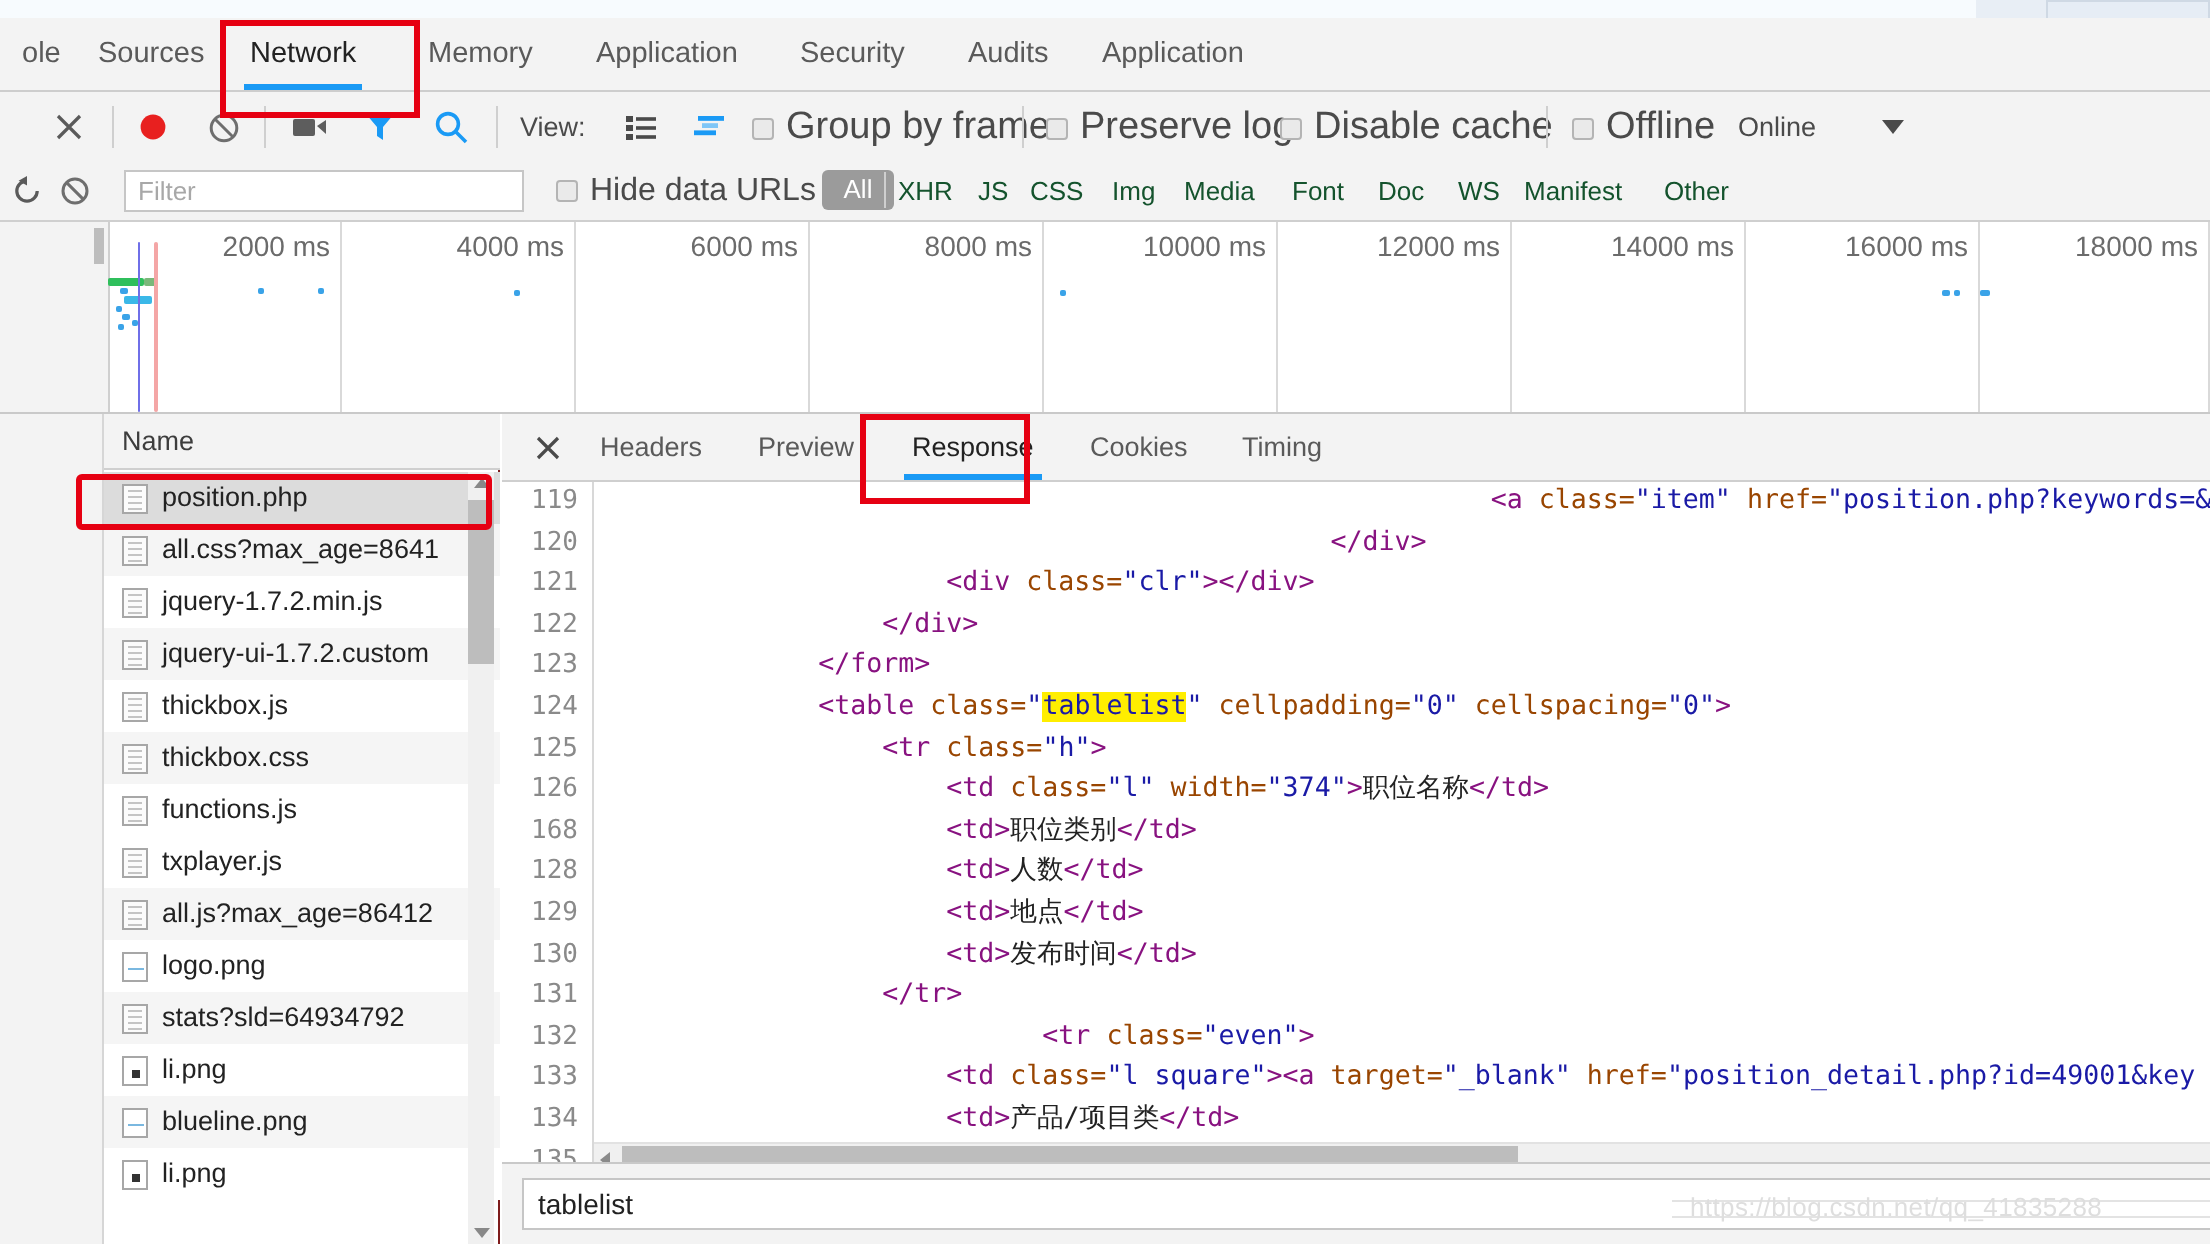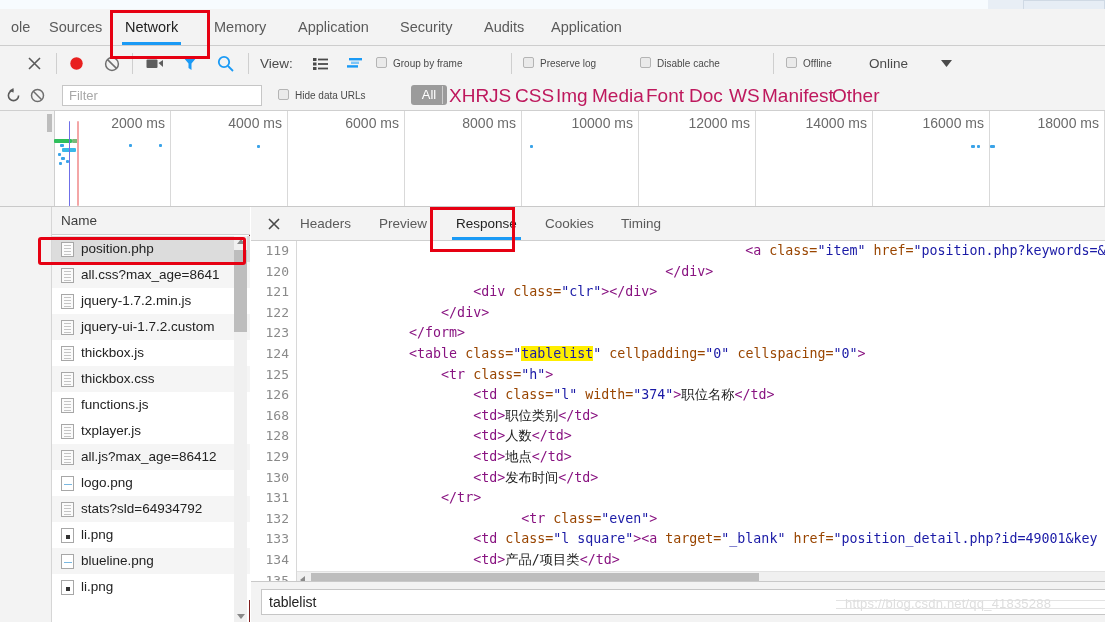--- a/index.html
+++ b/index.html
@@ -32,31 +32,31 @@
   .tbar1{position:absolute;left:0;top:46px;width:1105px;height:35px;background:#f3f3f3;border-bottom:1px solid #dcdcdc;}
   .tbar2{position:absolute;left:0;top:81px;width:1105px;height:29px;background:#f3f3f3;border-bottom:1px solid #cfcfcf;}
 
   .vsep{position:absolute;top:7px;width:1px;height:21px;background:#cfcfcf;}
 
   .tb-icon{position:absolute;top:0;height:35px;display:flex;align-items:center;justify-content:center;cursor:default;}
   .tb-label{position:absolute;top:0;height:35px;line-height:35px;font-size:13.5px;color:#4a4a4a;white-space:nowrap;}
 
   .cbx{width:11px;height:11px;border:1px solid #b4b4b4;background:#eaeaea;border-radius:2px;display:inline-block;vertical-align:-1px;box-sizing:border-box;}
 
-  .chk-group{position:absolute;top:0;height:35px;line-height:35px;font-size:10px;color:#4a4a4a;white-space:nowrap;}
+  .chk-group{position:absolute;top:0;height:35px;line-height:35px;font-size:19px;color:#4a4a4a;white-space:nowrap;}
   .chk-group .cbx{margin-right:6px;}
 
   
   .filter-input{position:absolute;left:62px;top:85px;width:200px;height:21px;background:#fff;border:1px solid #c6c6c6;
                 box-sizing:border-box;font-size:13px;color:#333;padding:0 6px;font-family:"Liberation Sans",sans-serif;}
   .filter-input::placeholder{color:#a8a8a8;}
-  .f-chk{position:absolute;top:81px;height:29px;line-height:29px;font-size:10px;color:#4a4a4a;white-space:nowrap;}
+  .f-chk{position:absolute;top:81px;height:29px;line-height:29px;font-size:16px;color:#4a4a4a;white-space:nowrap;}
   .f-pill{position:absolute;top:85px;height:20px;line-height:20px;border-radius:3px;background:#9b9b9b;color:#fff;
           font-size:13px;padding:0 6px;text-align:center;}
-  .f-type{position:absolute;top:81px;height:29px;line-height:29px;font-size:19px;color:#be185d;white-space:nowrap;cursor:default;}
+  .f-type{position:absolute;top:81px;height:29px;line-height:29px;font-size:13px;color:#14532d;white-space:nowrap;cursor:default;}
 
   
   .overview{position:absolute;left:0;top:111px;width:1105px;height:95px;background:#fff;border-bottom:1px solid #c9c9c9;}
   .ov-left{position:absolute;left:0;top:0;width:54px;height:95px;background:#f3f3f3;border-right:1px solid #cfcfcf;}
   .ov-grip{position:absolute;left:47px;top:3px;width:5px;height:18px;background:#bdbdbd;}
   .ov-grid{position:absolute;left:54px;top:0;right:0;height:95px;}
   .ov-cell{position:absolute;top:0;height:95px;border-right:1px solid #d9d9d9;box-sizing:border-box;}
   .ov-cell span{position:absolute;right:5px;top:4px;font-size:14px;color:#6b6b6b;white-space:nowrap;}
   .wf{position:absolute;border-radius:1px;}
 

